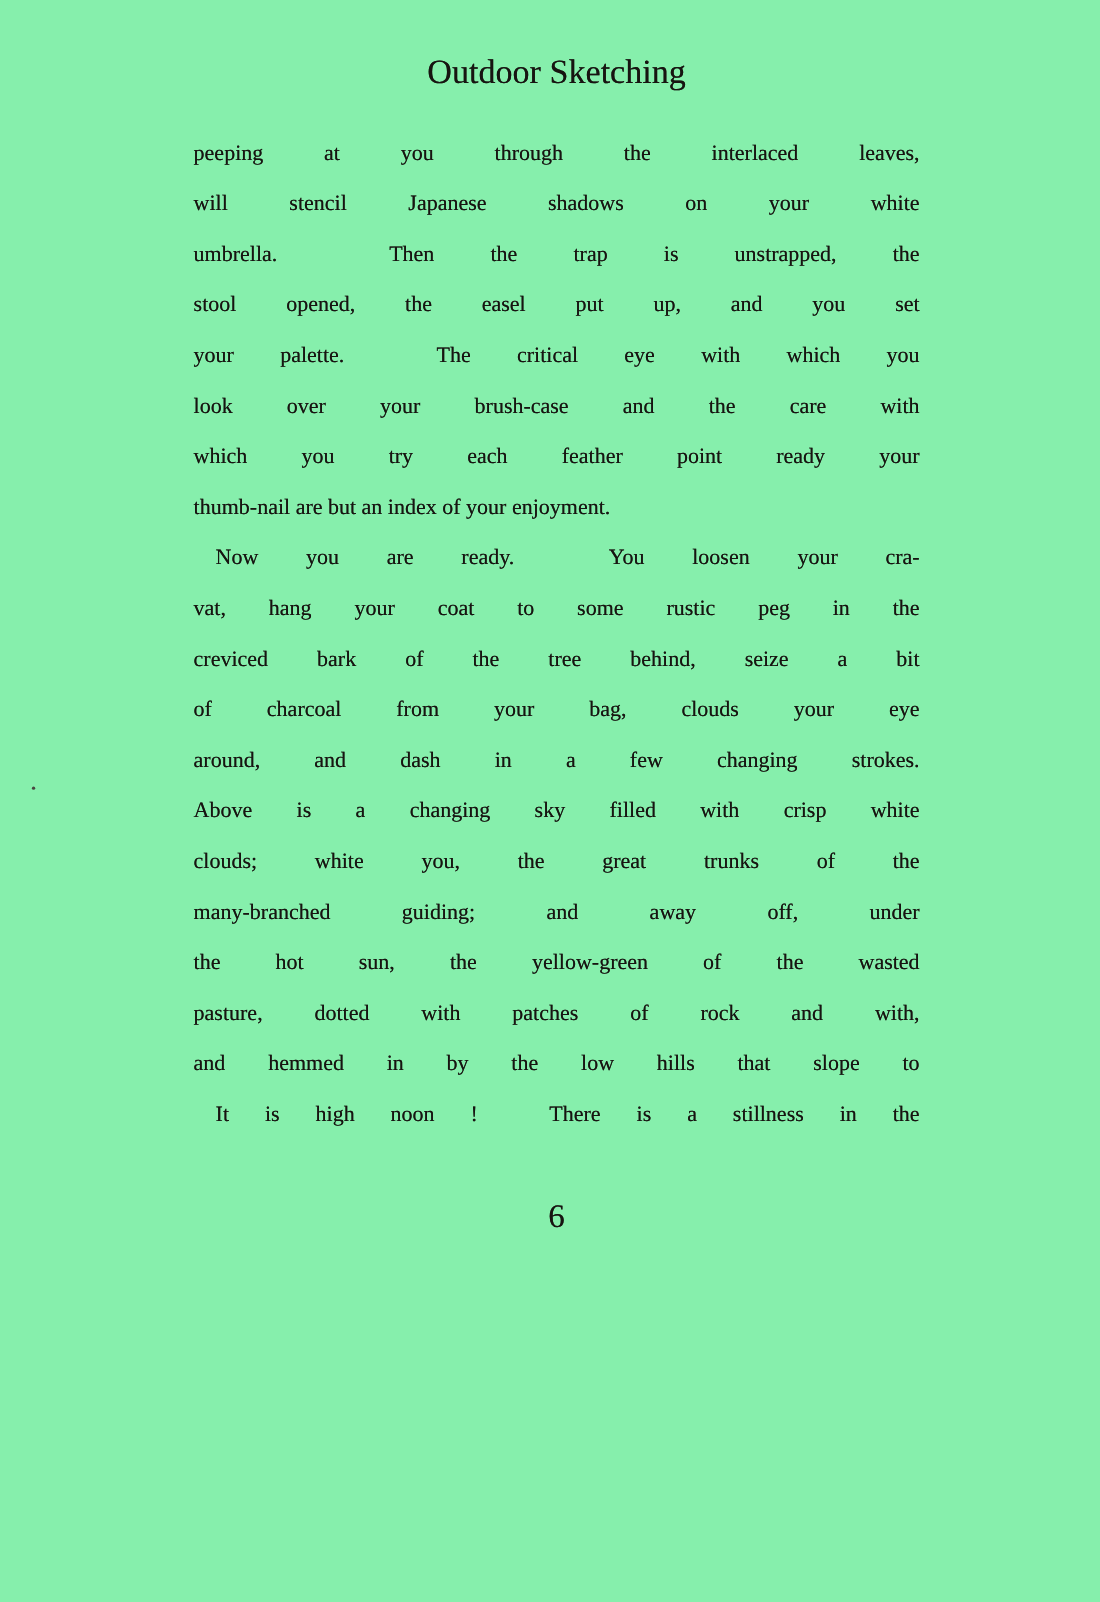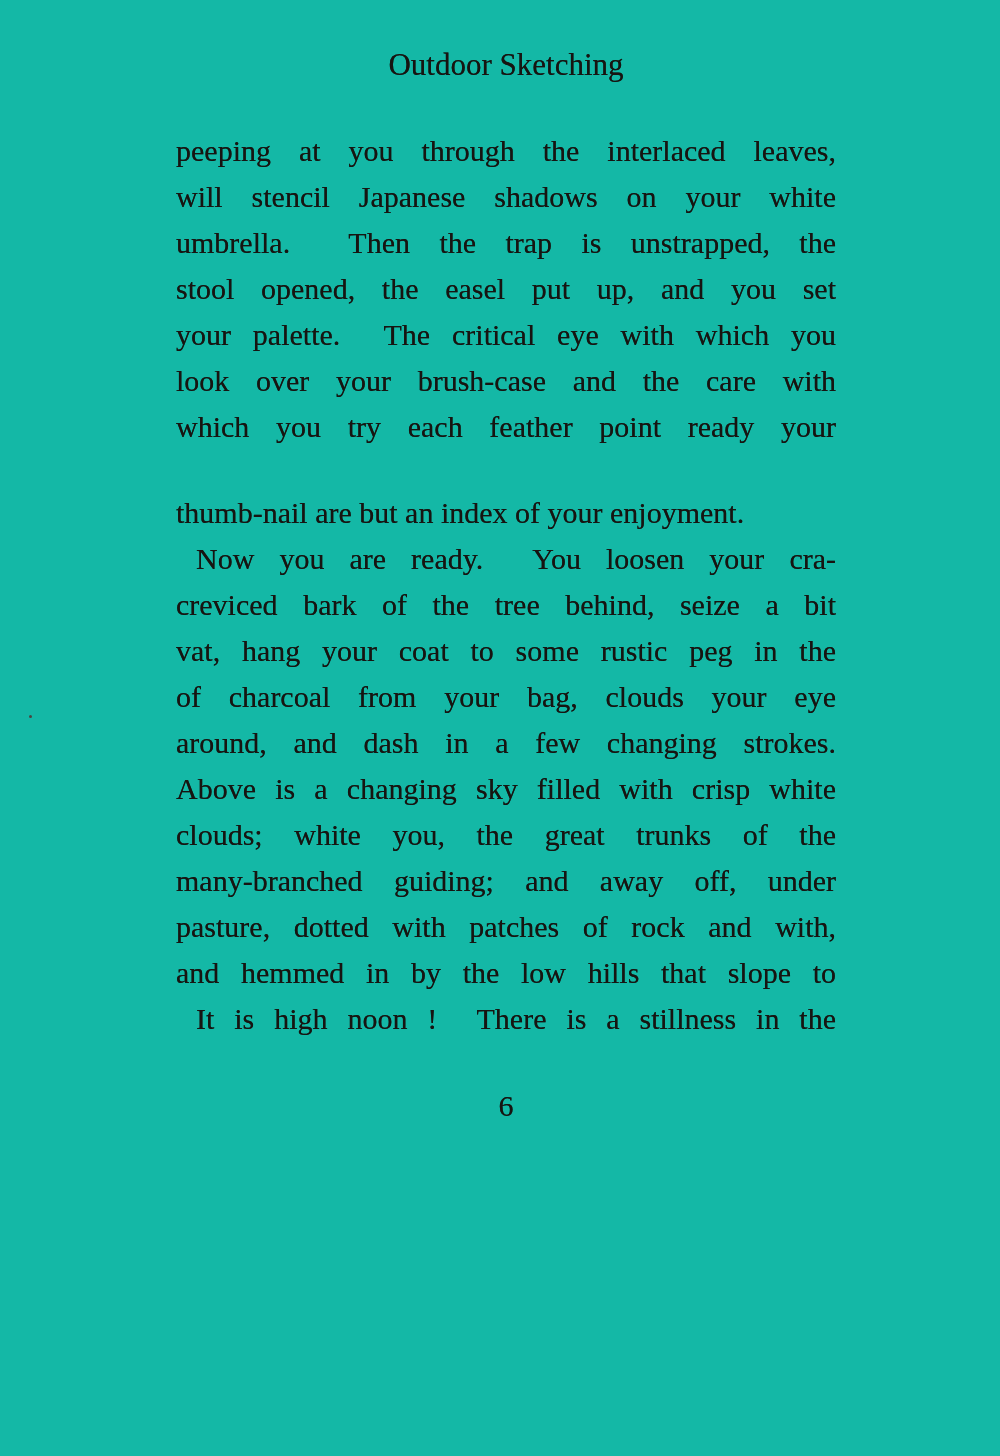--- a/index.html
+++ b/index.html
@@ -4,52 +4,51 @@
 <style>
   html, body {
     margin: 0;
     padding: 0;
     background: #ffffff;
   }
   .sheet {
     position: relative;
     width: 1000px;
     height: 1456px;
-    background: #14b8a6;
+    background: #86efac;
     font-family: "Liberation Serif", "DejaVu Serif", serif;
     color: #171411;
     overflow: hidden;
   }
   .running-head {
     position: absolute;
     top: 47px;
     left: 176px;
     width: 660px;
     text-align: center;
     font-size: 31px;
     line-height: 36px;
     text-shadow: 0 0 0.6px rgba(20,16,12,0.75);
   }
   .text-block {
     position: absolute;
-    top: 128px;
+    top: 116px;
     left: 176px;
     width: 660px;
-    font-size: 30px;
+    font-size: 20px;
     line-height: 46px;
     text-shadow: 0 0 0.6px rgba(20,16,12,0.75);
   }
   .para { margin: 0; padding: 0; }
   .line {
     text-align: justify;
     text-align-last: justify;
   }
   .line.no-just {
     text-align-last: left;
-    margin-top: 40px;
   }
   .para.indent .line:first-child {
     text-indent: 20px;
   }
   .page-number {
     position: absolute;
     top: 1086px;
     left: 176px;
     width: 660px;
     text-align: center;
@@ -79,27 +78,28 @@
         <div class="line">will stencil Japanese shadows on your white</div>
         <div class="line">umbrella.&nbsp; Then the trap is unstrapped, the</div>
         <div class="line">stool opened, the easel put up, and you set</div>
         <div class="line">your palette.&nbsp; The critical eye with which you</div>
         <div class="line">look over your brush-case and the care with</div>
         <div class="line">which you try each feather point ready your</div>
         <div class="line no-just">thumb-nail are but an index of your enjoyment.</div>
       </div>
       <div class="para indent">
         <div class="line">Now you are ready.&nbsp; You loosen your cra-</div>
+        <div class="line">vat, hang your coat to some rustic peg in the</div>
         <div class="line">creviced bark of the tree behind, seize a bit</div>
-        <div class="line">vat, hang your coat to some rustic peg in the</div>
         <div class="line">of charcoal from your bag, clouds your eye</div>
         <div class="line">around, and dash in a few changing strokes.</div>
         <div class="line">Above is a changing sky filled with crisp white</div>
         <div class="line">clouds; white you, the great trunks of the</div>
         <div class="line">many-branched guiding; and away off, under</div>
+        <div class="line">the hot sun, the yellow-green of the wasted</div>
         <div class="line">pasture, dotted with patches of rock and with,</div>
         <div class="line">and hemmed in by the low hills that slope to</div>
       </div>
       <div class="para indent">
         <div class="line">It is high noon&nbsp;!&nbsp; There is a stillness in the</div>
       </div>
     </div>
 
   <div class="page-number">6</div>
 

